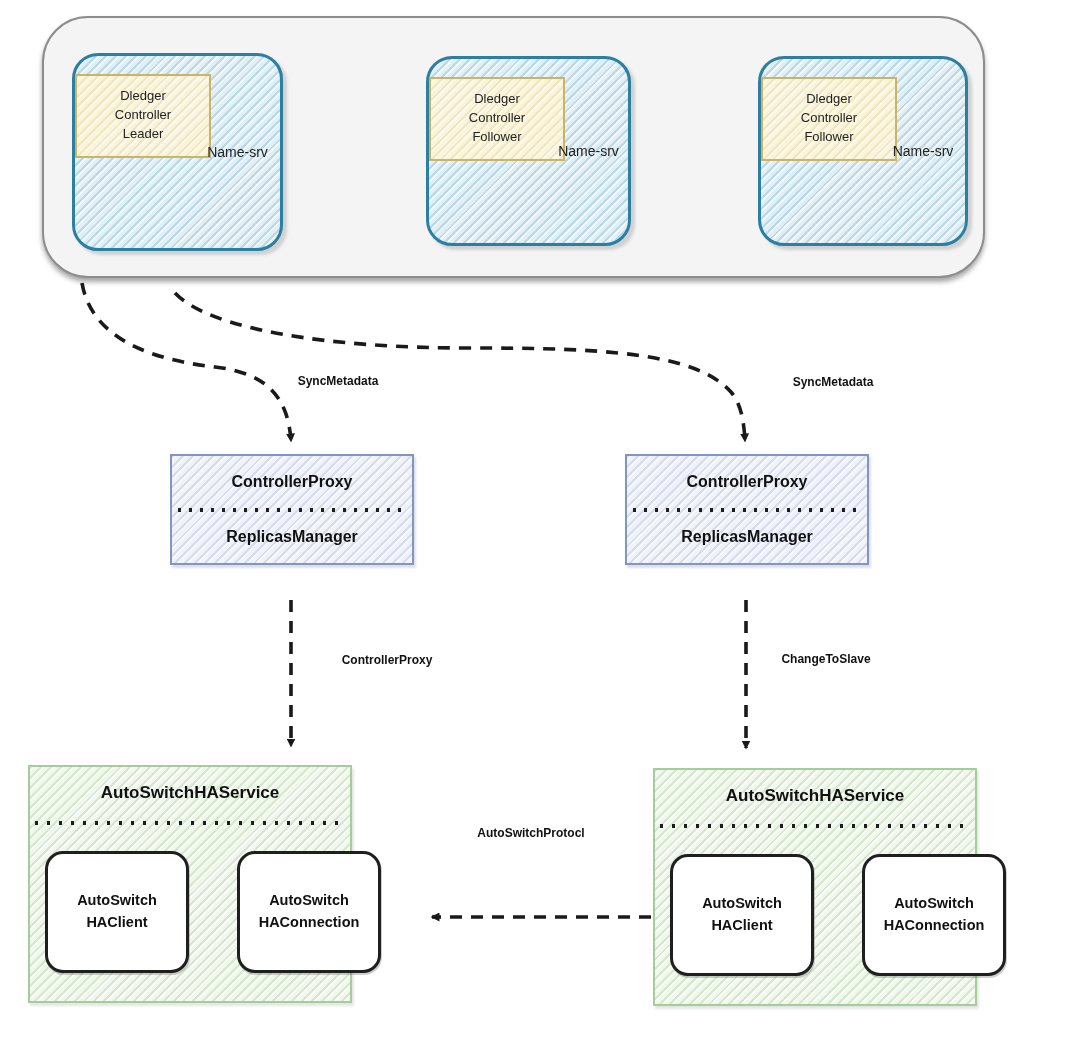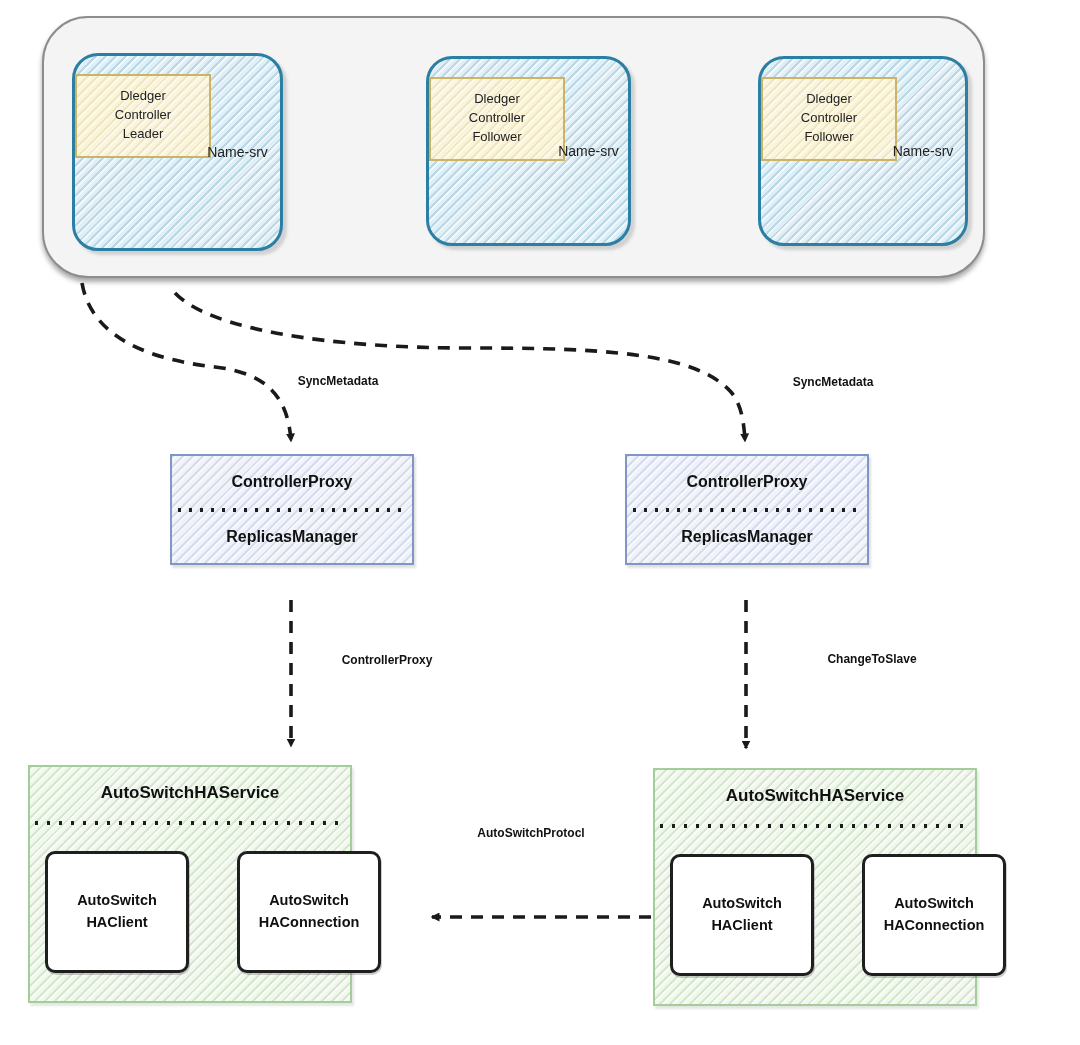--- a/index.html
+++ b/index.html
@@ -101,21 +101,21 @@
     left:5px; right:5px; top:54px;
     height:4px;
     background-image:repeating-linear-gradient(90deg, #1d1d1d 0 3px, transparent 3px 12px);
   }
   .component {
     position:absolute;
     width:144px; height:122px;
     top:84px;
     background:#ffffff;
     border:3px solid #1f1f1f;
-    border-radius:10px;
+    border-radius:18px;
     display:flex; align-items:center; justify-content:center;
     text-align:center;
     font-weight:bold; font-size:14.5px; line-height:1.5; color:#111;
     white-space:pre-line;
     box-shadow:1px 2px 0 rgba(60,60,60,0.25);
   }
   .component.c1 { left:15px; }
   .component.c2 { left:207px; }
 
   
@@ -220,17 +220,17 @@
       <path d="M 175 293 C 210 330, 330 348, 470 348 C 600 348, 695 352, 731 392 C 742 405, 744 424, 745 441" marker-end="url(#arrow)"></path>
       <path d="M 291 600 L 291 746" marker-end="url(#arrow)"></path>
       <path d="M 746 600 L 746 748" marker-end="url(#arrow)"></path>
       <path d="M 651 917 L 432 917" marker-end="url(#arrow)"></path>
     </g>
   </svg>
 
   <div class="edge-label" style="left:338px; top:381px;">SyncMetadata</div>
   <div class="edge-label" style="left:833px; top:382px;">SyncMetadata</div>
   <div class="edge-label" style="left:387px; top:660px;">ControllerProxy</div>
-  <div class="edge-label" style="left:872px; top:659px;">ChangeToSlave</div>
+  <div class="edge-label" style="left:826px; top:659px;">ChangeToSlave</div>
   <div class="edge-label" style="left:531px; top:833px;">AutoSwitchProtocl</div>
 
 
 </div>
 
 </body></html>

